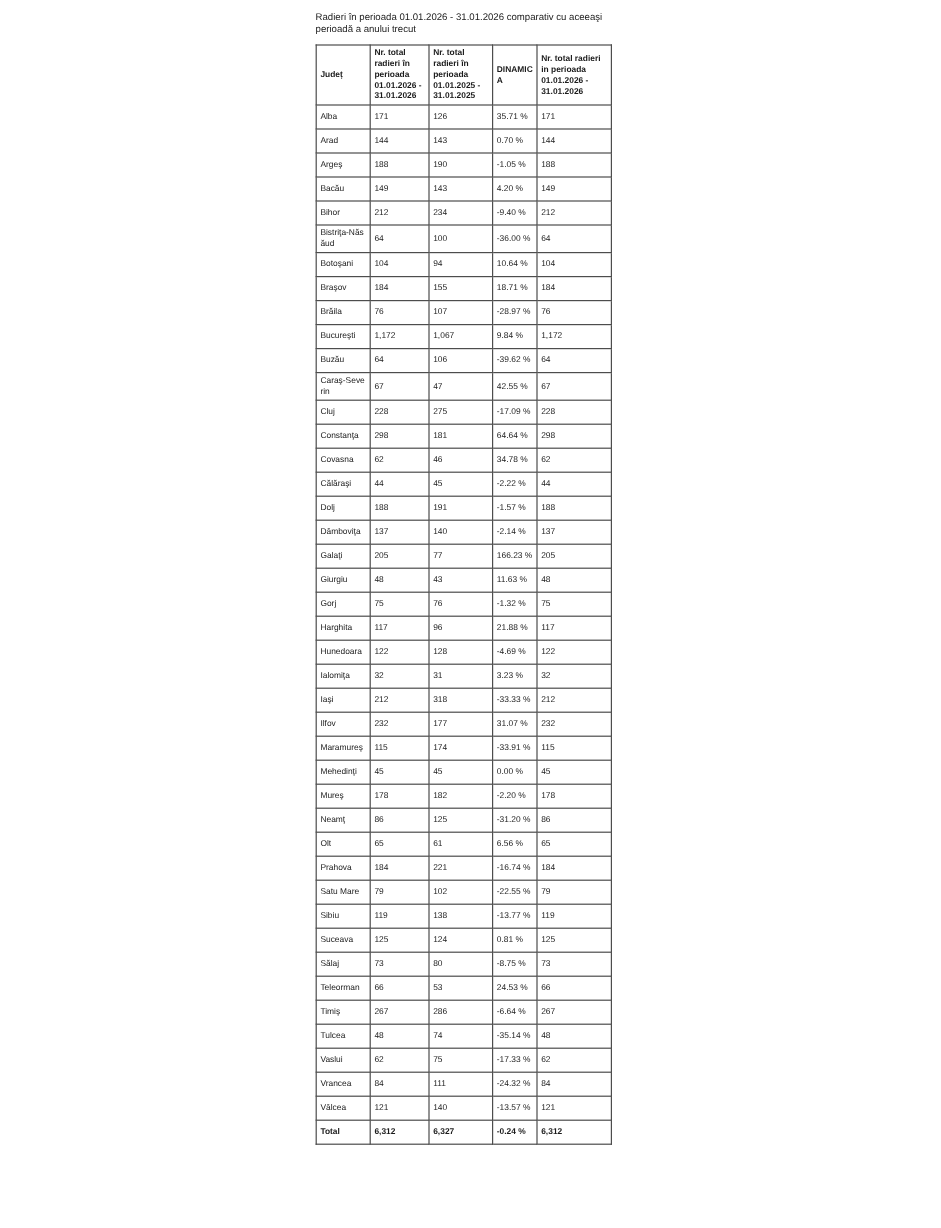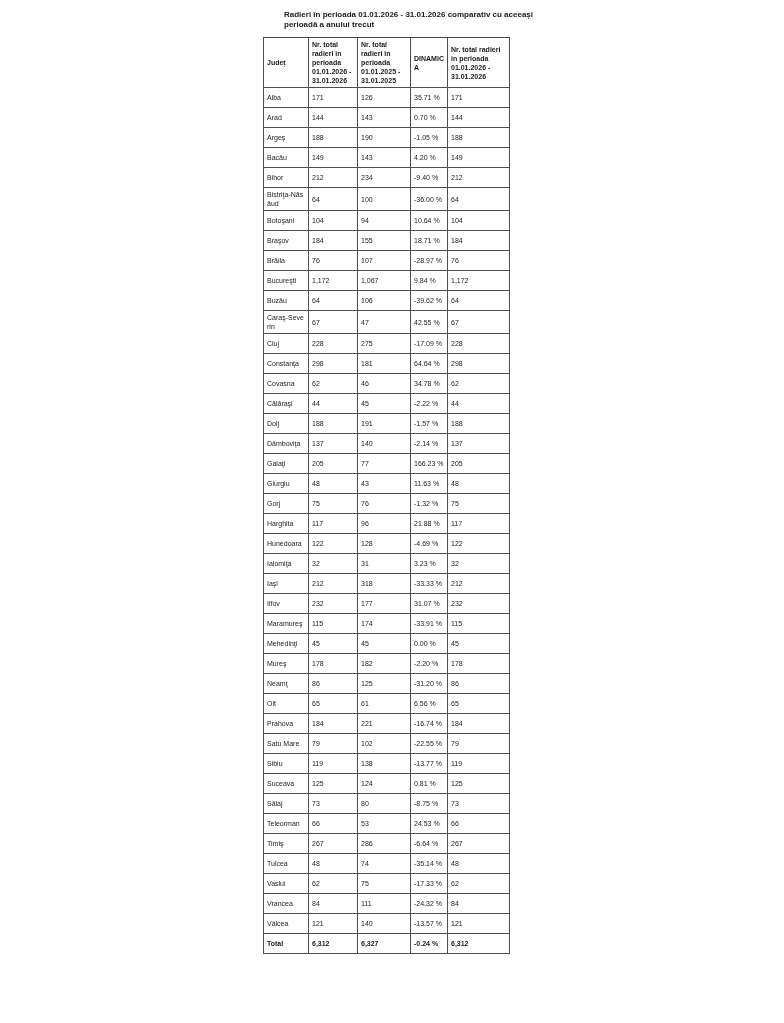--- a/index.html
+++ b/index.html
@@ -12,26 +12,25 @@
     overflow: hidden;
   }
   .page {
     position: absolute;
     left: 263px;
     top: 10px;
     width: 252px;
   }
   .report-title {
     font-size: 8px;
-    font-weight: bold;
+    font-weight: normal;
     color: #1b1b1b;
     line-height: 10px;
     width: 250px;
     margin-bottom: 7px;
-    margin-left: 21px;
   }
   table.radieri {
     border-collapse: collapse;
     table-layout: fixed;
     width: 246px;
   }
   table.radieri th,
   table.radieri td {
     border: 1px solid #4d4d4d;
     color: #1b1b1b;

